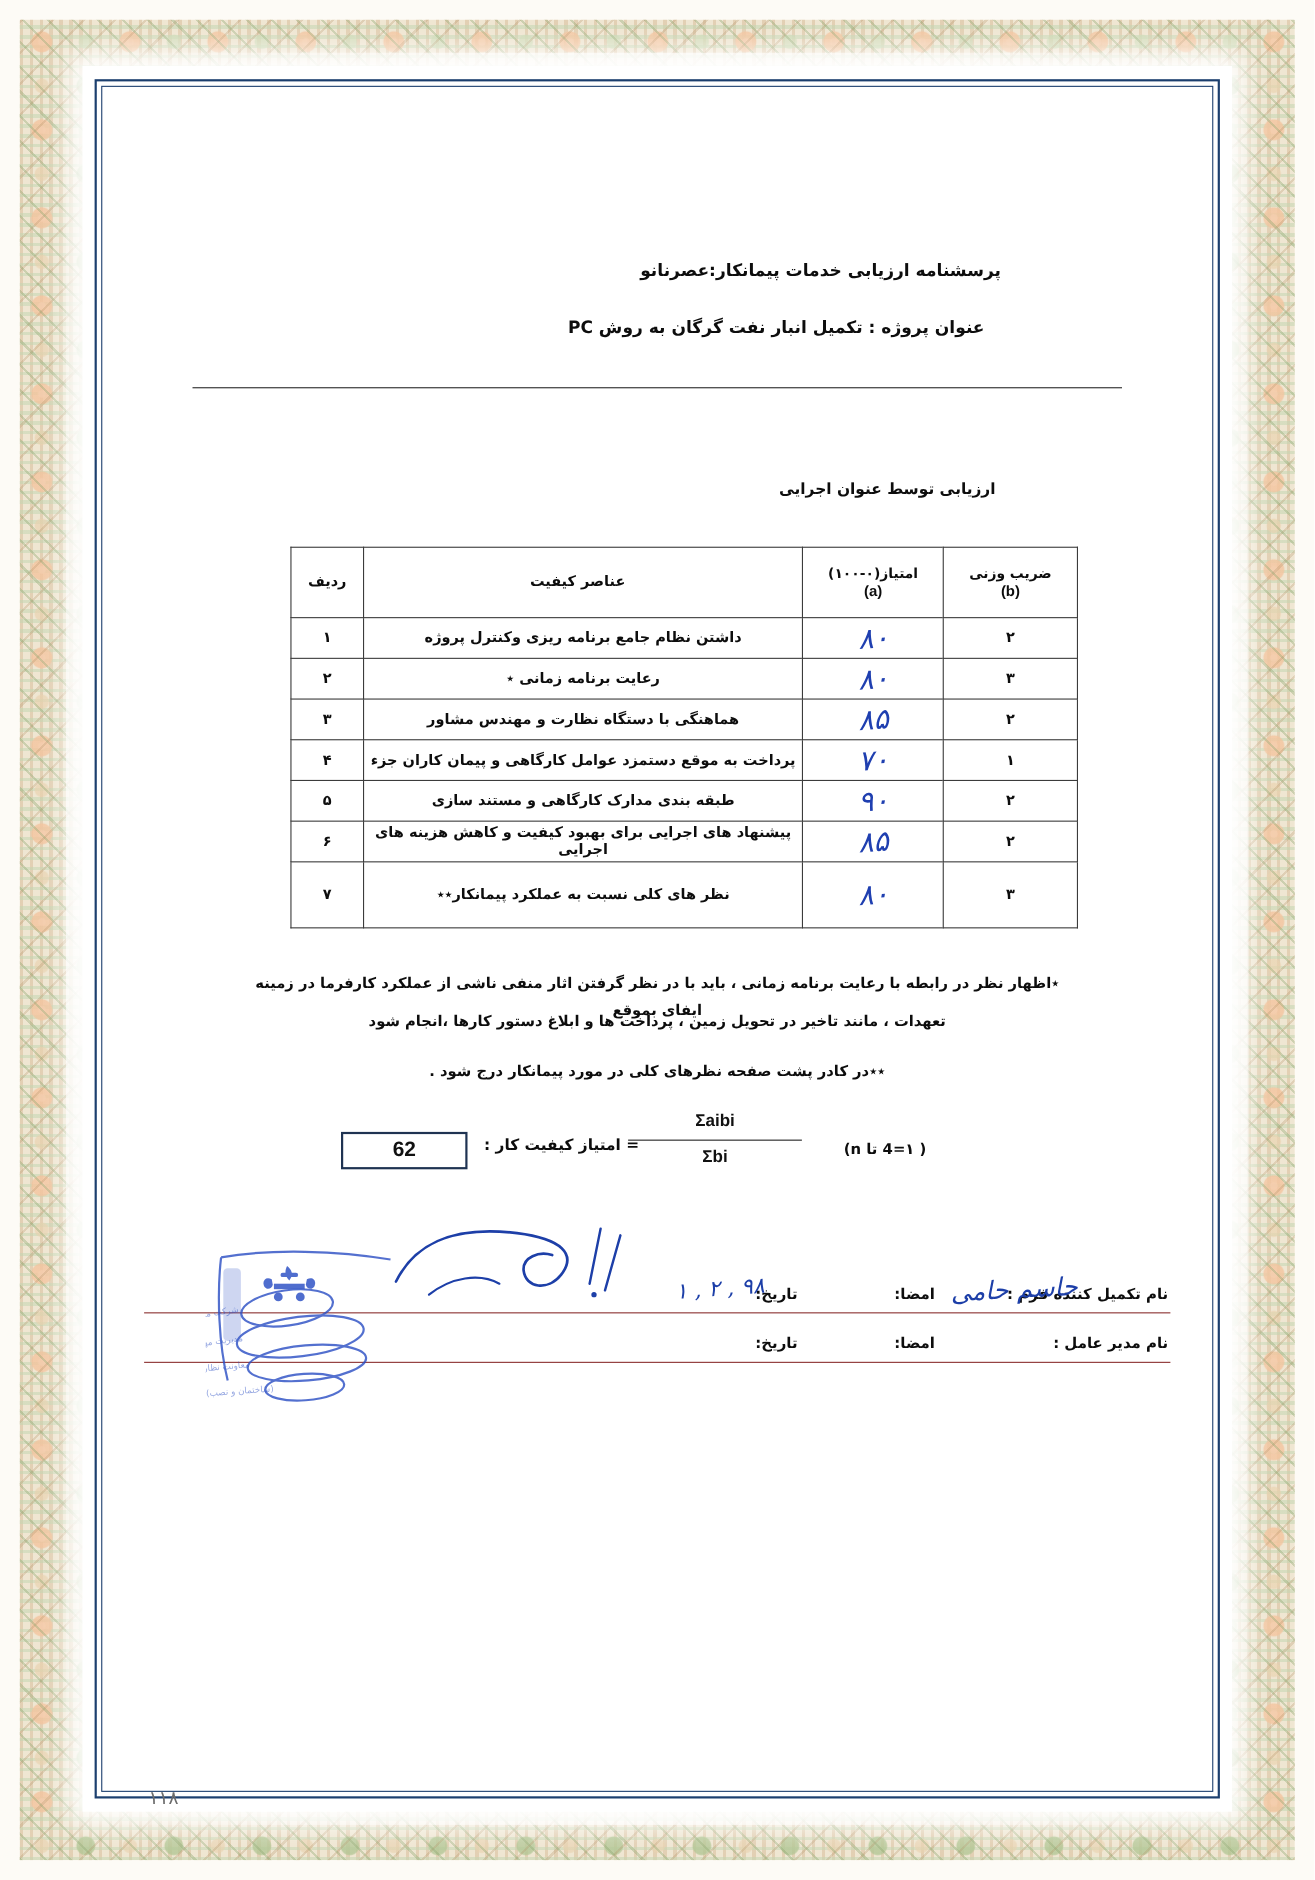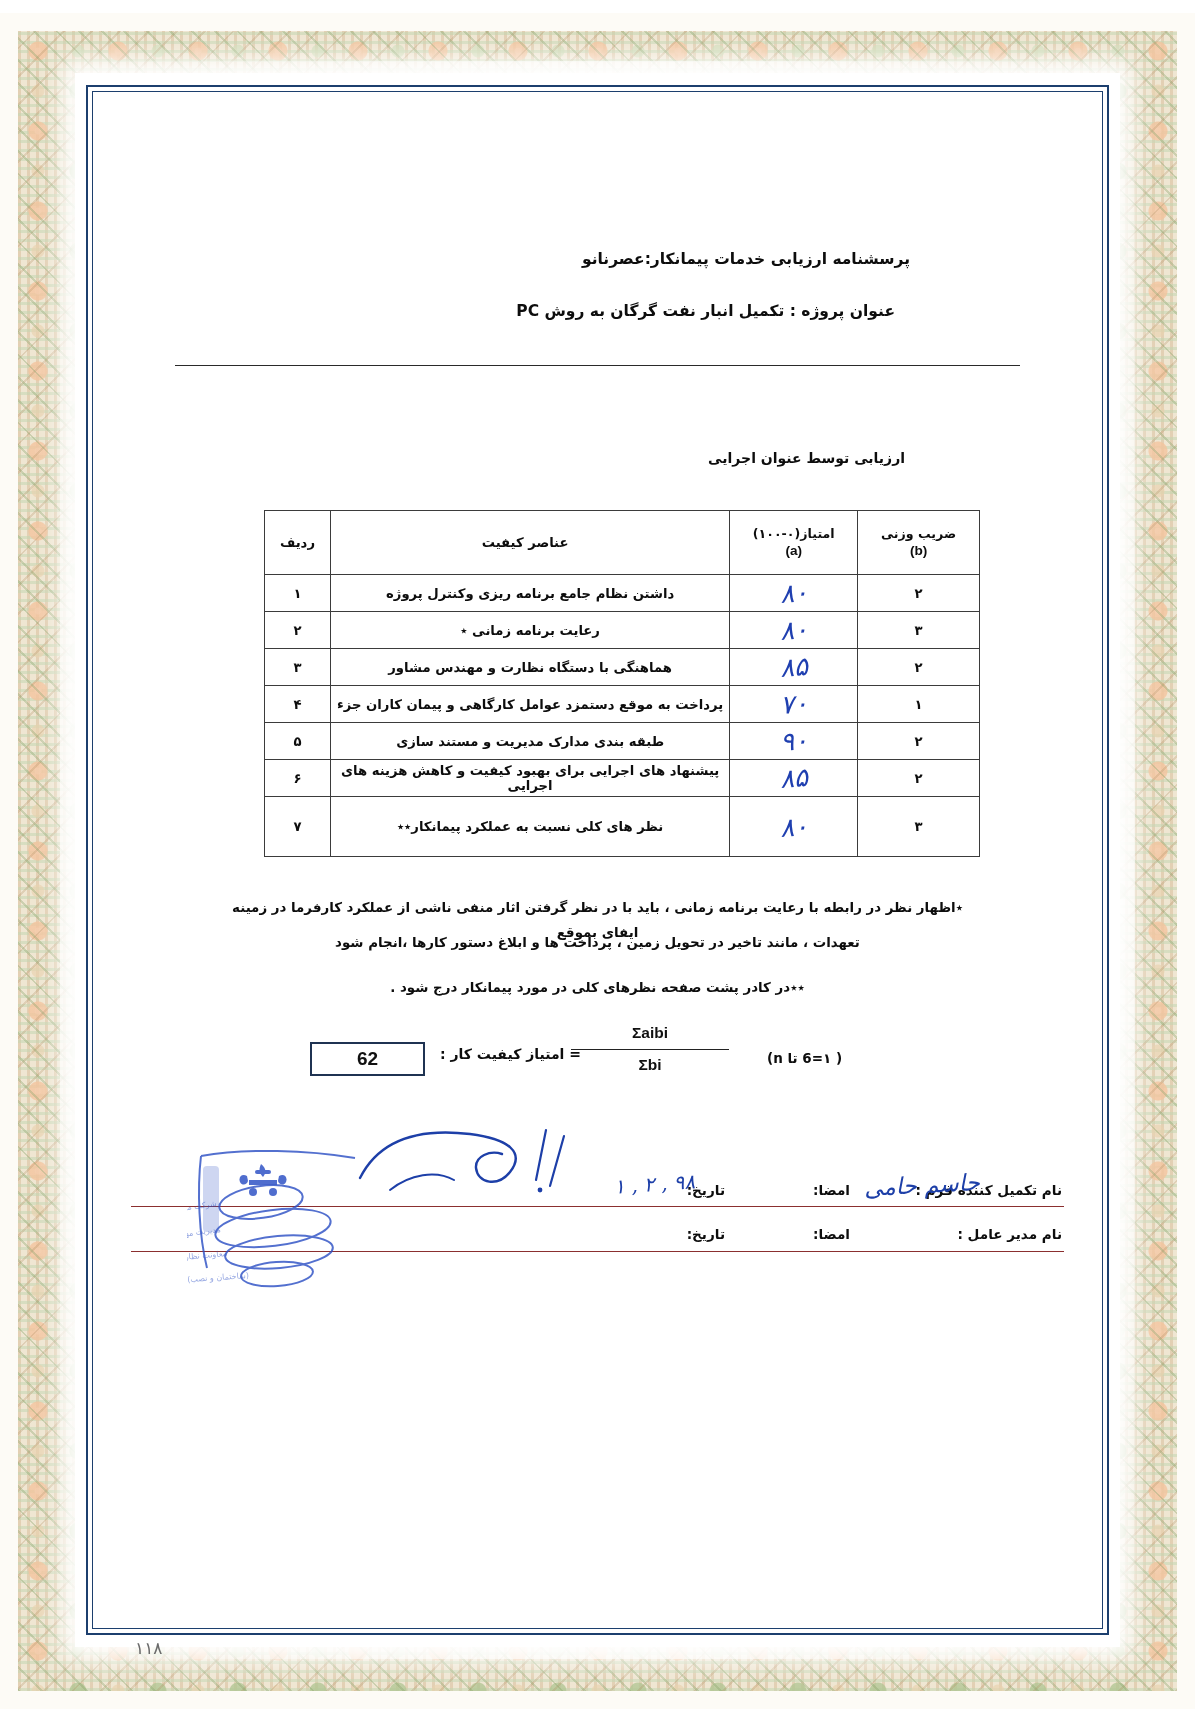--- a/index.html
+++ b/index.html
@@ -9,21 +9,20 @@
     font-family: "DejaVu Sans", "Liberation Sans", sans-serif;
     background: #ffffff;
     overflow: hidden;
     position: relative;
   }
 
   
   #page {
     position: absolute; inset: 0;
     background: #fdfbf6;
-    margin-top: 13px;
   }
   .border-frame {
     position: absolute;
     left: 18px; top: 18px; right: 18px; bottom: 18px;
     background:
       repeating-linear-gradient(0deg, rgba(196,214,178,0.55) 0px, rgba(196,214,178,0.55) 3px, transparent 3px, transparent 9px),
       repeating-linear-gradient(90deg, rgba(214,186,150,0.5) 0px, rgba(214,186,150,0.5) 3px, transparent 3px, transparent 9px),
       radial-gradient(circle at 12% 6%, #f2c9a8 0 8px, transparent 9px),
       radial-gradient(circle at 30% 14%, #cfdcb8 0 7px, transparent 8px),
       #efe6d2;
@@ -281,21 +280,21 @@
           </tr>
           <tr>
             <td class="col-weight">۱</td>
             <td class="col-score"><span class="hand">۷۰</span></td>
             <td class="col-elem elem-text">پرداخت به موقع دستمزد عوامل کارگاهی و پیمان کاران جزء</td>
             <td class="col-radif">۴</td>
           </tr>
           <tr>
             <td class="col-weight">۲</td>
             <td class="col-score"><span class="hand">۹۰</span></td>
-            <td class="col-elem elem-text">طبقه بندی مدارک مدیریت و مستند سازی</td>
+            <td class="col-elem elem-text">طبقه بندی مدارک کارگاهی و مستند سازی</td>
             <td class="col-radif">۵</td>
           </tr>
           <tr>
             <td class="col-weight">۲</td>
             <td class="col-score"><span class="hand">۸۵</span></td>
             <td class="col-elem elem-text">پیشنهاد های اجرایی برای بهبود کیفیت و کاهش هزینه های اجرایی</td>
             <td class="col-radif">۶</td>
           </tr>
           <tr>
             <td class="col-weight">۳</td>
@@ -314,21 +313,21 @@
       <div class="score-box">62</div>
       <div class="formula-label">
         <span>=</span>
         <span>امتیاز کیفیت کار :</span>
       </div>
       <div class="frac">
         <div class="num">Σaibi</div>
         <div class="bar"></div>
         <div class="den">Σbi</div>
       </div>
-      <div class="range-note">( ۱=6    تا    n)</div>
+      <div class="range-note">( ۱=4    تا    n)</div>
     </div>
 
     <div class="sig-zone">
       <div class="sig-rule" id="sigline1"></div>
       <div class="sig-rule" id="sigline2"></div>
 
       <div class="sig-lbl" id="lbl-name">نام تکمیل کننده فرم :</div>
       <div class="sig-lbl" id="lbl-sign">امضا:</div>
       <div class="sig-lbl" id="lbl-date">تاریخ:</div>
 

